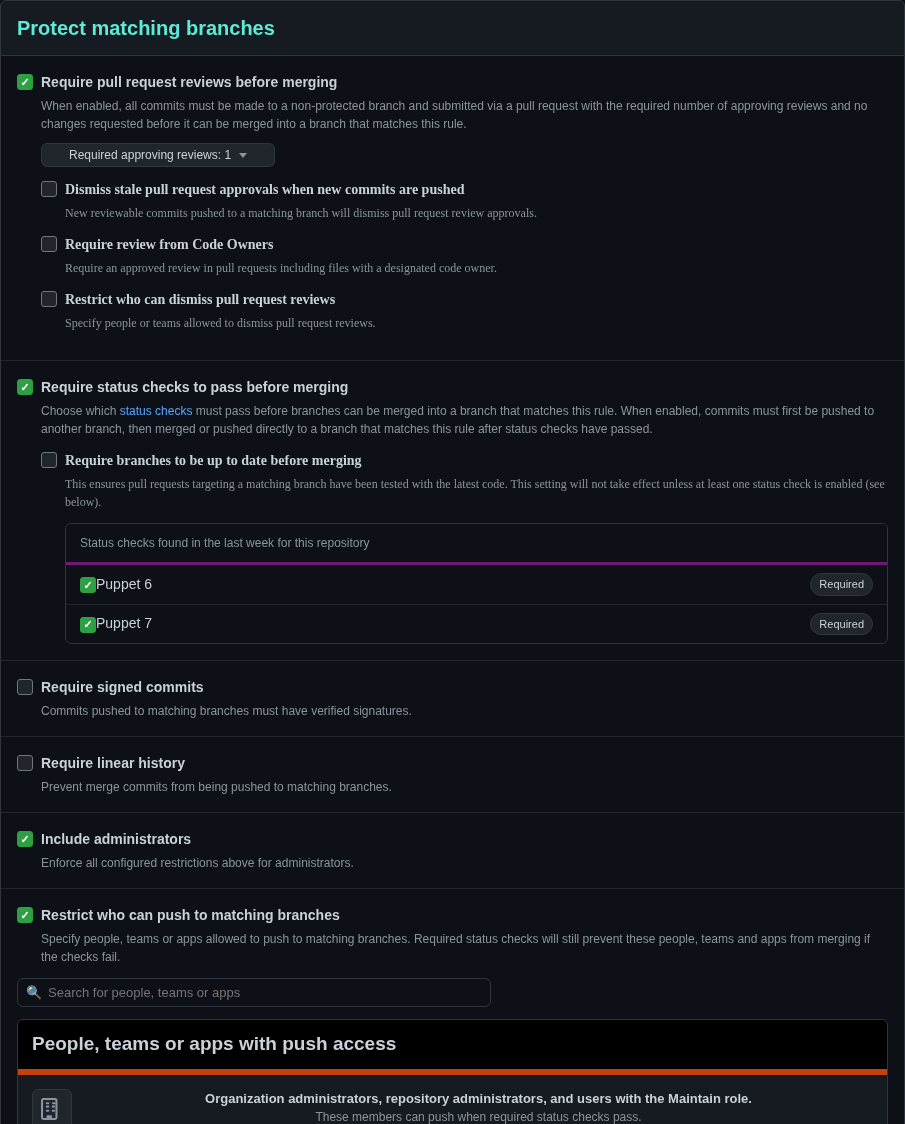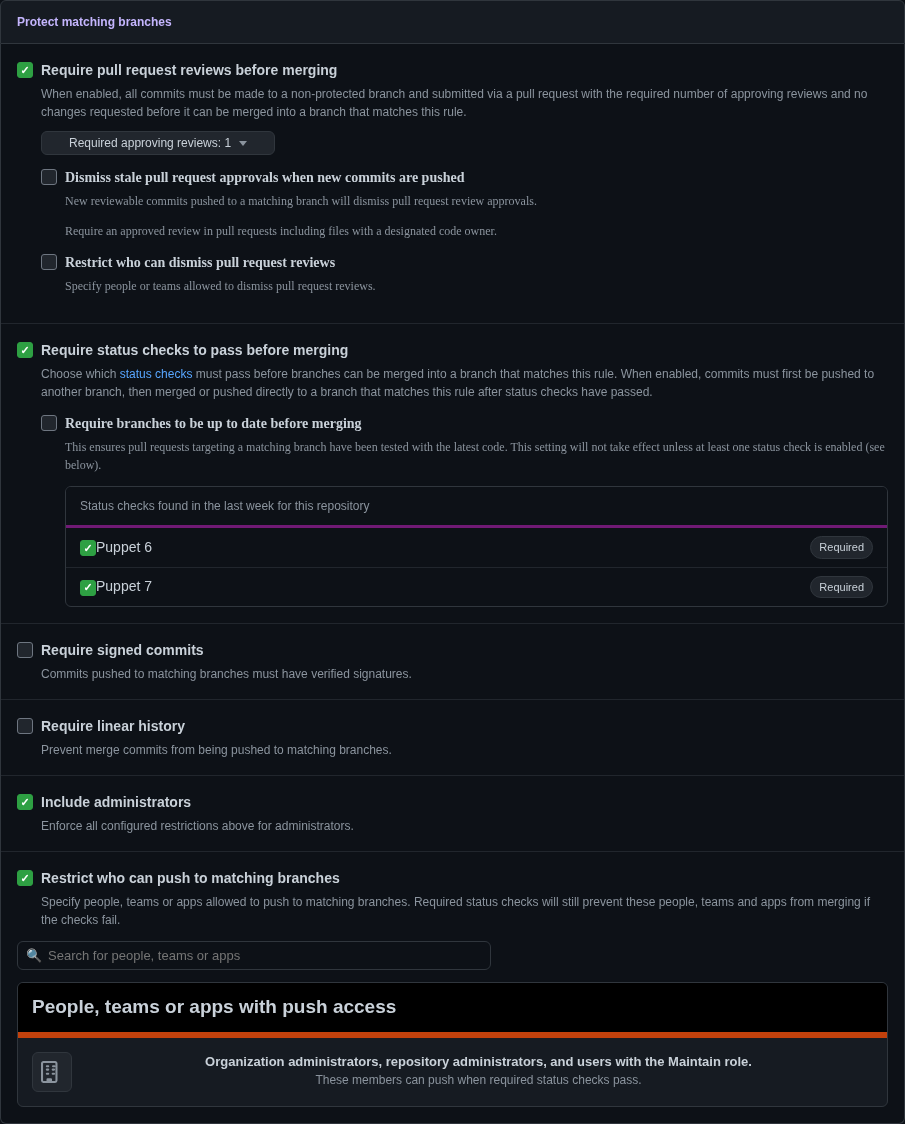--- a/index.html
+++ b/index.html
@@ -17,23 +17,23 @@
       min-height: 1124px;
       background: #0d1117;
       padding: 0;
     }
 
     .section-header {
       background: #161b22;
       border: 1px solid #30363d;
       border-radius: 6px 6px 0 0;
       padding: 12px 16px;
-      font-size: 12px;
+      font-size: 20px;
       font-weight: 600;
-      color: #c4b5fd;
+      color: #5eead4;
     }
 
     .main-content {
       border: 1px solid #30363d;
       border-top: none;
       border-radius: 0 0 6px 6px;
       background: #0d1117;
     }
 
     .rule-section {
@@ -290,20 +290,24 @@
 
         <div class="sub-option">
           <div class="rule-title-row">
             <div class="checkbox-custom unchecked"></div>
             <span class="rule-title">Dismiss stale pull request approvals when new commits are pushed</span>
           </div>
           <div class="rule-description">New reviewable commits pushed to a matching branch will dismiss pull request review approvals.</div>
         </div>
 
         <div class="sub-option">
+          <div class="rule-title-row">
+            <div class="checkbox-custom unchecked"></div>
+            <span class="rule-title">Require review from Code Owners</span>
+          </div>
           <div class="rule-description">Require an approved review in pull requests including files with a designated code owner.</div>
         </div>
 
         <div class="sub-option">
           <div class="rule-title-row">
             <div class="checkbox-custom unchecked"></div>
             <span class="rule-title">Restrict who can dismiss pull request reviews</span>
           </div>
           <div class="rule-description">Specify people or teams allowed to dismiss pull request reviews.</div>
         </div>

